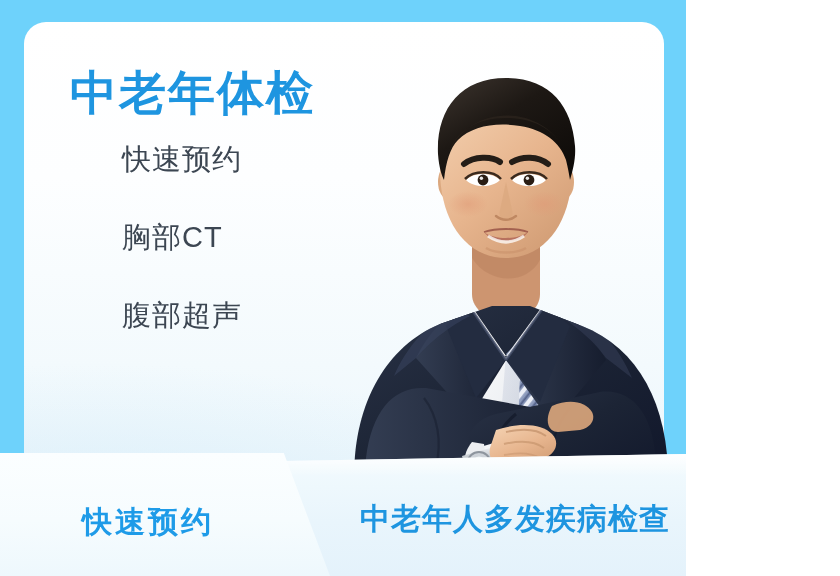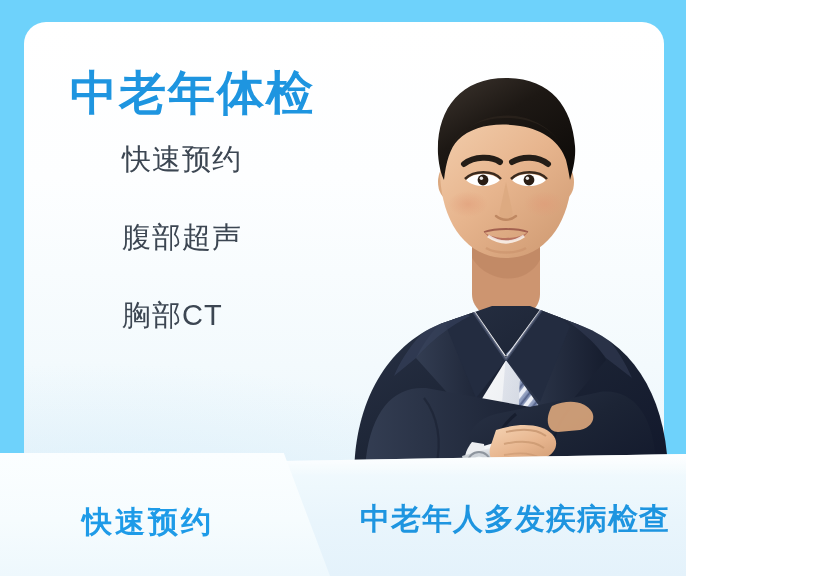--- a/index.html
+++ b/index.html
@@ -217,22 +217,22 @@
       <path d="M168 178 C180 186 192 186 204 178" stroke="#ffffff" stroke-width="3.2" fill="none" opacity=".75"></path>
 
       <path d="M166 190 C176 196 196 196 206 190" stroke="#c8906a" stroke-width="2.4" fill="none" opacity=".55"></path>
     </svg>
   </div>
 
   <div class="copy">
     <h1 class="title">中老年体检</h1>
     <ul class="feature-list">
       <li>快速预约</li>
+      <li>胸部CT</li>
       <li>腹部超声</li>
-      <li>胸部CT</li>
     </ul>
   </div>
 
   <div class="bottom-band"></div>
   <div class="cta-panel"></div>
   <div class="cta-label">快速预约</div>
   <div class="band-caption">中老年人多发疾病检查</div>
 
 </div>
 

